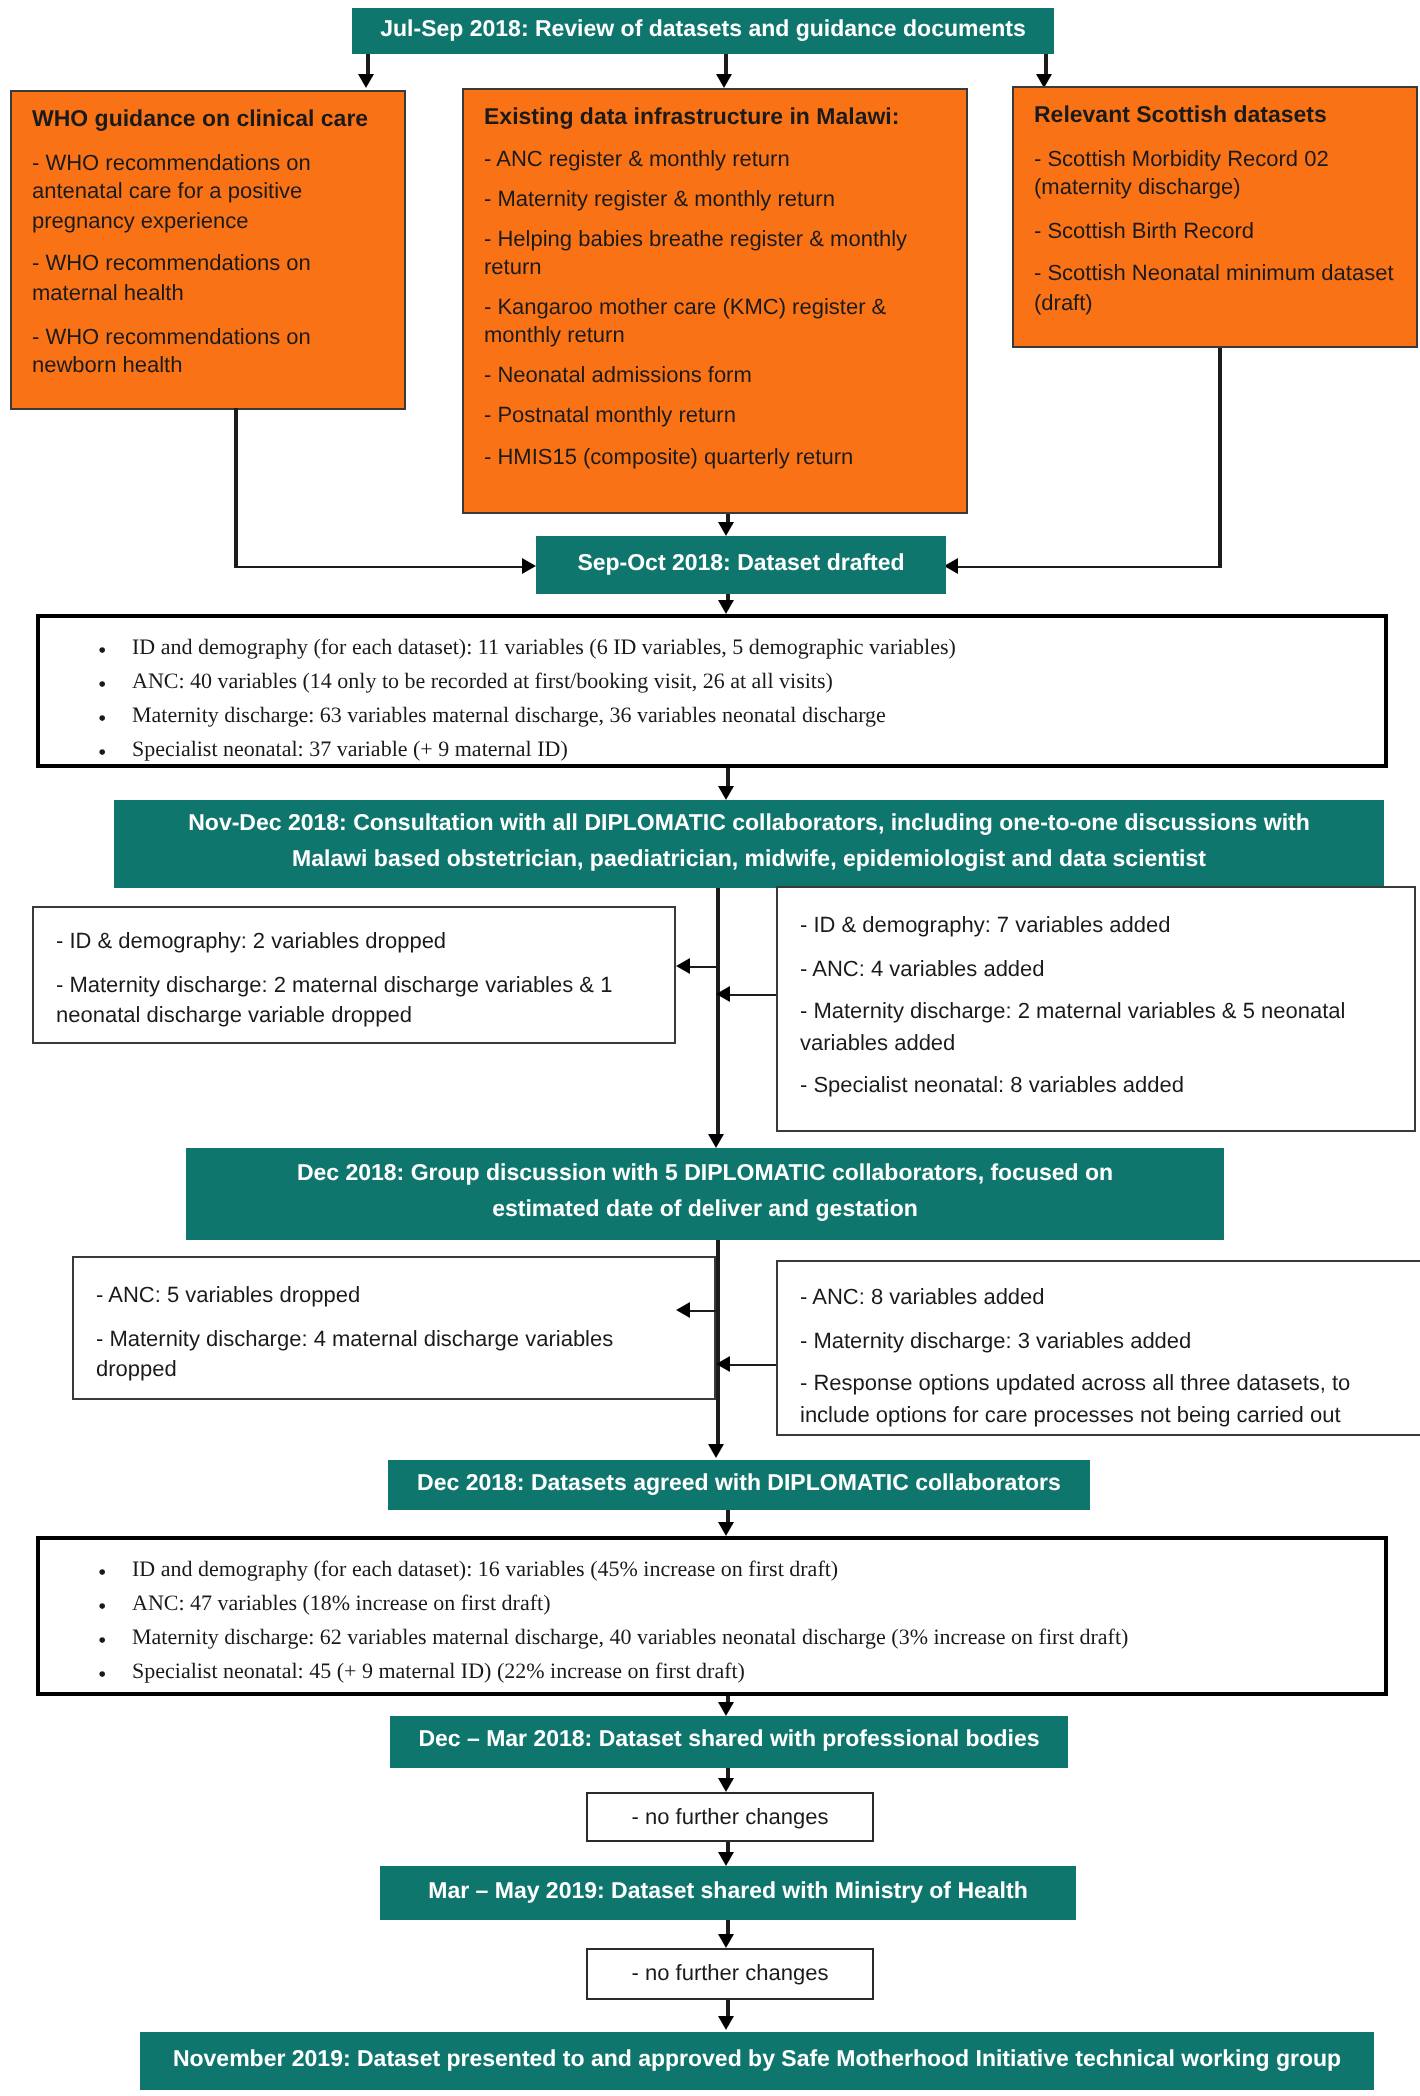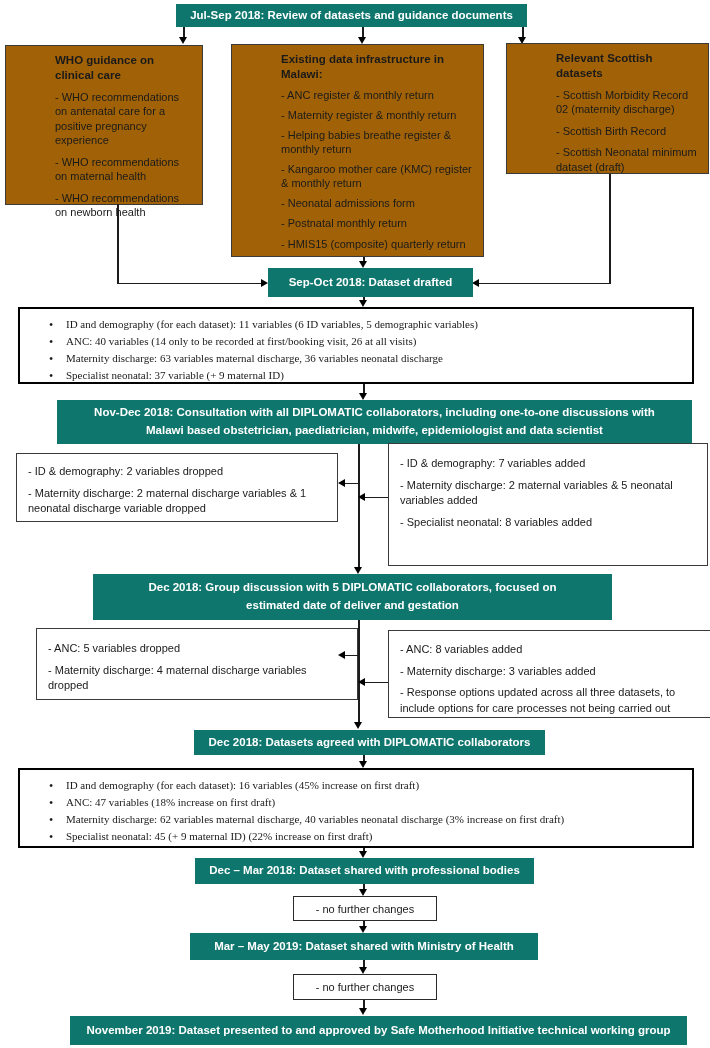--- a/index.html
+++ b/index.html
@@ -8,22 +8,22 @@
     font-family:"Liberation Sans", sans-serif;
     background:#ffffff; color:#1a1a1a; overflow:hidden;
   }
   .blackbox {
     position:absolute; background:#0f766e; color:#ffffff;
     font-weight:bold; font-size:11.5px; line-height:1.55;
     display:flex; align-items:center; justify-content:center;
     text-align:center; box-sizing:border-box; padding:2px 14px;
   }
   .srcbox {
-    position:absolute; background:#a16207; border:1.4px solid #3a3a3a;
-    box-sizing:border-box; font-size:11px;padding-left:39px;
+    position:absolute; background:#f97316; border:1.4px solid #3a3a3a;
+    box-sizing:border-box; font-size:11px;
   }
   .srcbox .title { font-weight:bold; font-size:11.5px; margin:7px 10px 0 10px; line-height:1.3; }
   .srcbox .item { margin:7px 10px; line-height:1.32; }
   .srcbox.tight .item { margin:6px 10px; line-height:1.28; }
   .sidebox {
     position:absolute; background:#ffffff; border:1.4px solid #3a3a3a;
     box-sizing:border-box; font-size:11px; padding:4px 11px;
   }
   .sidebox .item { margin:6px 0; line-height:1.42; }
   .thickbox {
@@ -130,20 +130,21 @@
 
   <div class="sidebox" style="left:16px; top:453px; width:322px; height:69px;">
     <div class="item">- ID &amp; demography: 2 variables dropped</div>
     <div class="item">- Maternity discharge: 2 maternal discharge variables &amp; 1 neonatal discharge variable dropped</div>
   </div>
   <div class="hline" style="left:345px; top:482.5px; width:14px;"></div>
   <div class="arr-left" style="left:338px; top:479px;"></div>
 
   <div class="sidebox" style="left:388px; top:443px; width:320px; height:123px; padding:6px 11px;">
     <div class="item">- ID &amp; demography: 7 variables added</div>
+    <div class="item">- ANC: 4 variables added</div>
     <div class="item">- Maternity discharge: 2 maternal variables &amp; 5 neonatal variables added</div>
     <div class="item">- Specialist neonatal: 8 variables added</div>
   </div>
   <div class="hline" style="left:365px; top:496.5px; width:23px;"></div>
   <div class="arr-left" style="left:358px; top:493px;"></div>
 
   <div class="blackbox" style="left:93px; top:574px; width:519px; height:46px; padding:2px 40px;">
     <span>Dec 2018: Group discussion with 5 DIPLOMATIC collaborators, focused on estimated date of deliver and gestation</span>
   </div>
 

